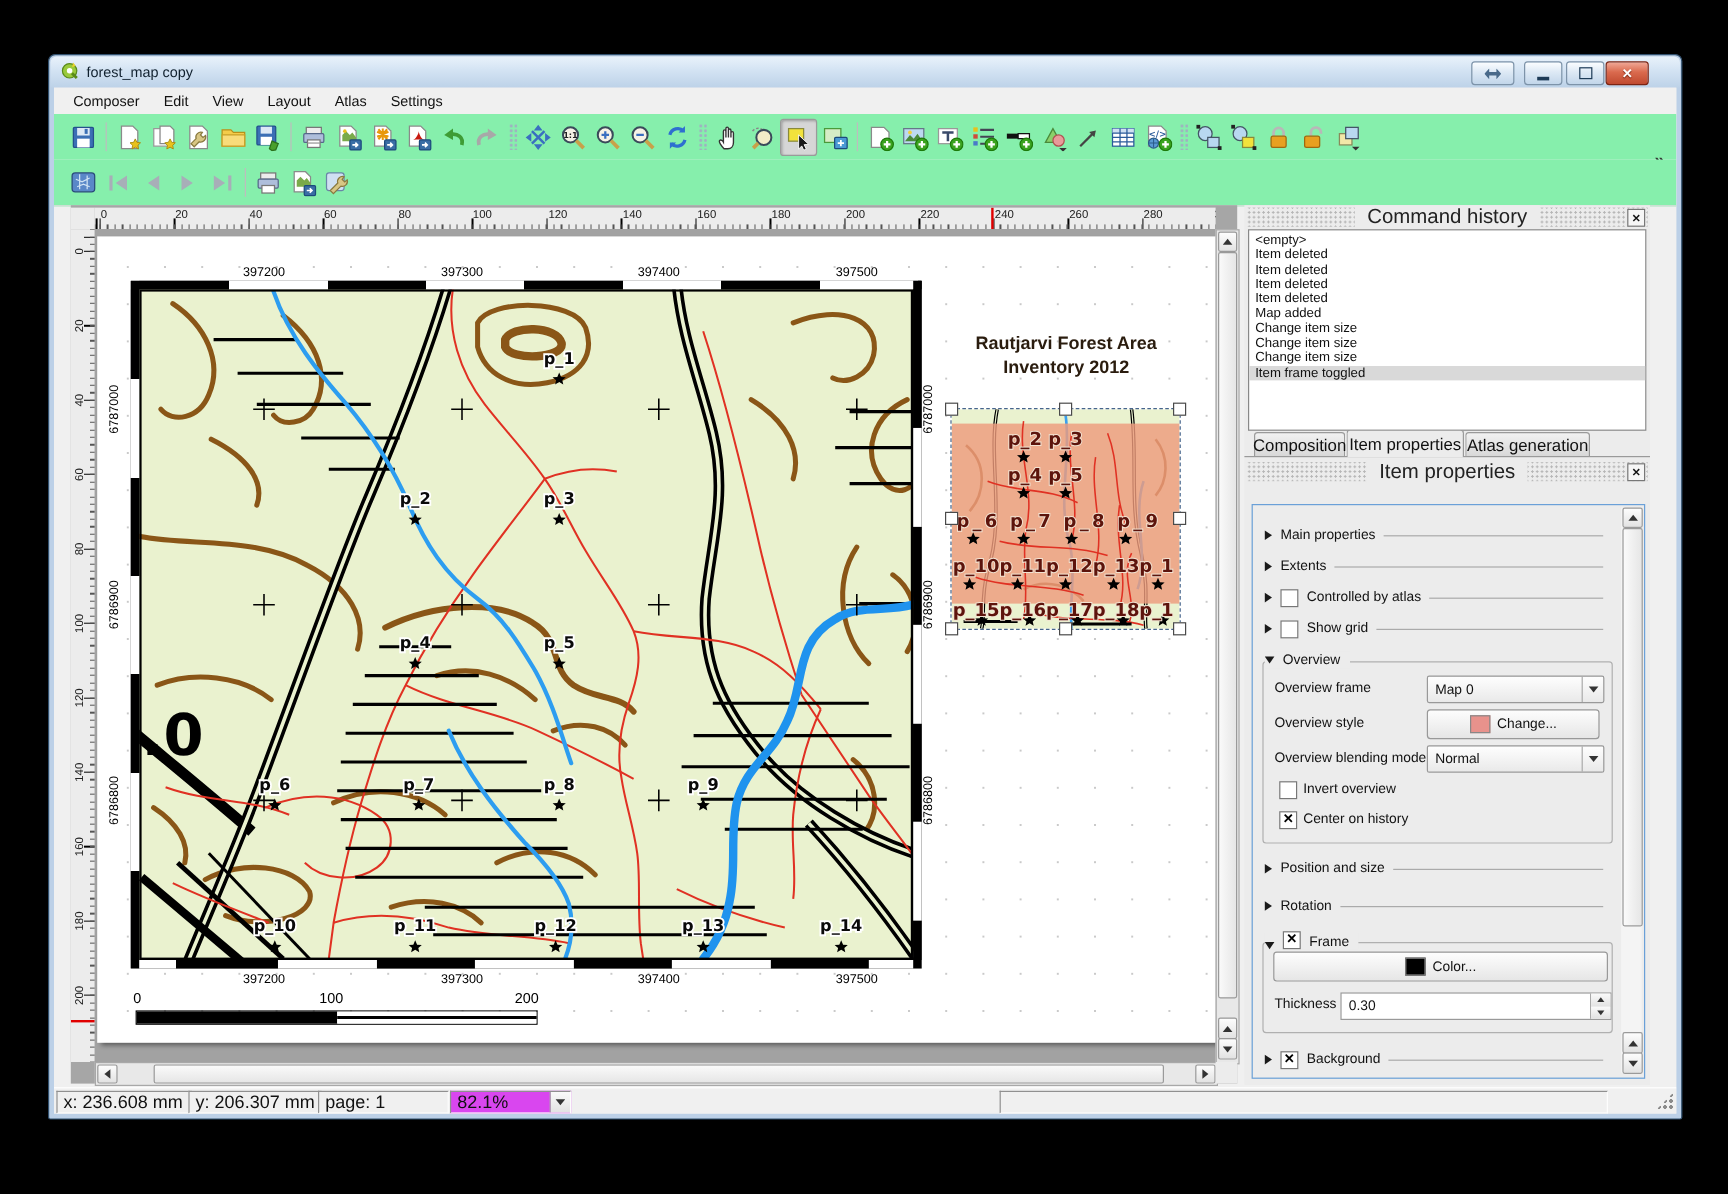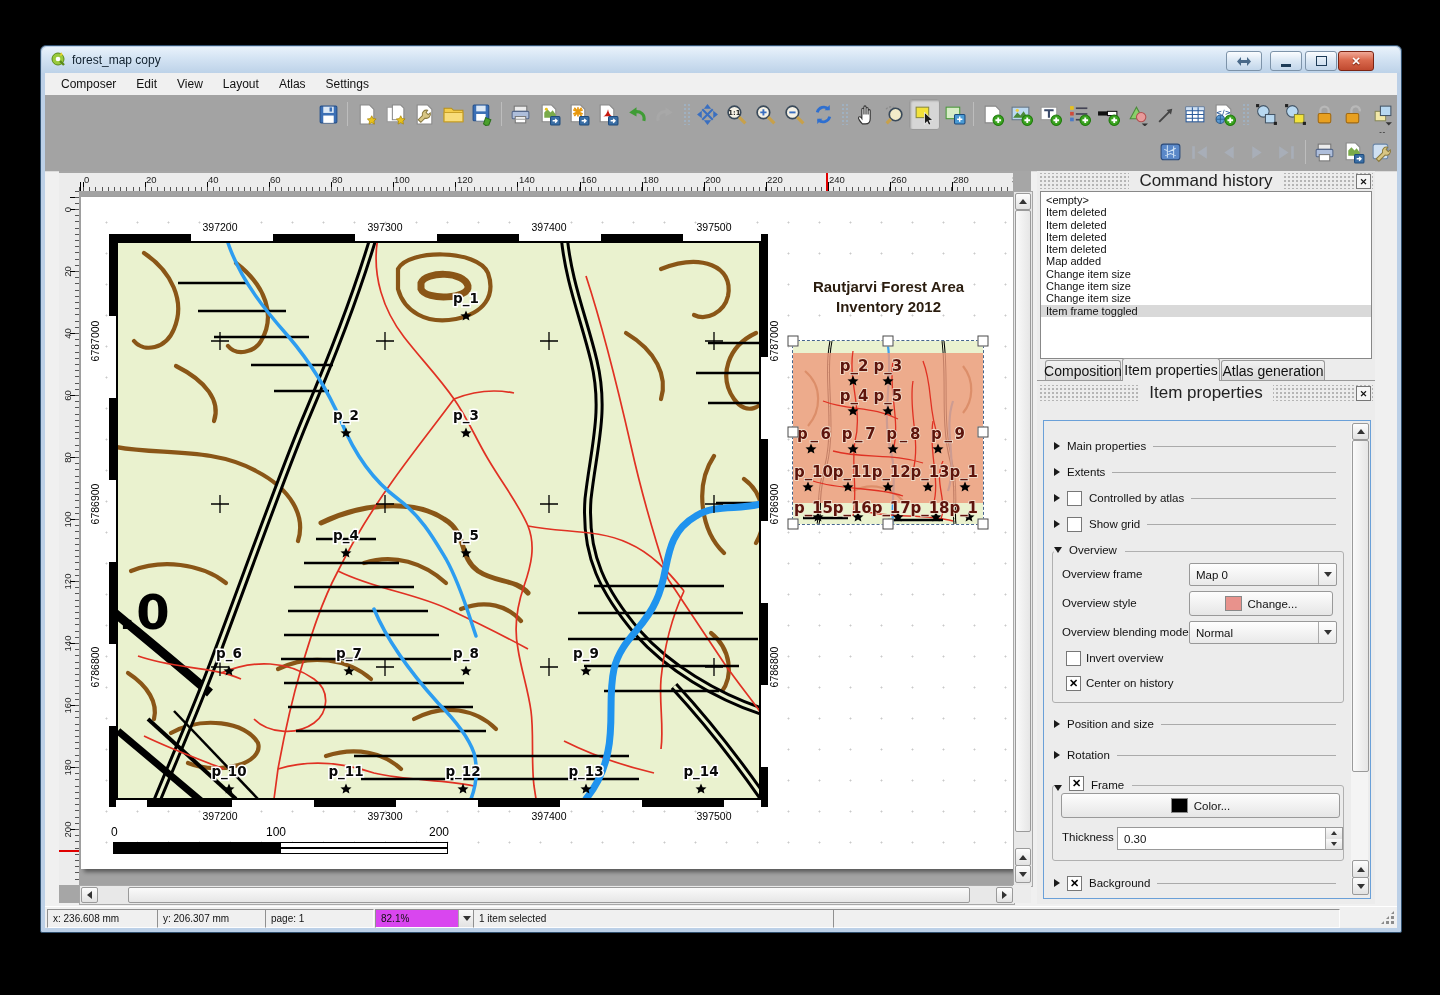--- a/index.html
+++ b/index.html
@@ -12,21 +12,21 @@
     background:linear-gradient(#e9f2fb,#d3e3f3 45%,#bdd2e8);display:flex;align-items:center;font-size:12px;color:#10202e;}
   #titlebar .appicon{margin:0 6px 0 9px;}
   .wbtn{position:absolute;top:4px;height:18px;border:1px solid #7d93a9;border-radius:3px;
     background:linear-gradient(#fbfdff,#dde9f5 45%,#c2d6ea);display:flex;align-items:center;justify-content:center;}
   .wbtn.close{background:linear-gradient(#f0a896,#da6a4e 45%,#c04a30);border-color:#7c2413;}
   #client{position:absolute;left:4px;top:27px;right:4px;bottom:4px;background:#f0f0f0;overflow:hidden;}
   
   #menubar{position:absolute;left:0;top:0;right:0;height:22px;background:#f0f0f0;border-bottom:1px solid #e0e0e0;
     display:flex;align-items:center;font-size:12px;color:#111;padding-left:6px;}
   #menubar span{padding:2px 10px;}
-  .toolbar{position:absolute;left:0;right:0;display:flex;align-items:center;background:#a3a3a3;justify-content:flex-end;}
+  .toolbar{position:absolute;left:0;right:0;display:flex;align-items:center;background:#86efac;}
   #tb1{top:22px;height:38px;padding-left:10px;}
   #tb2{top:60px;height:38px;padding-left:10px;border-bottom:1px solid #dcdcdc;}
   .ti{width:29px;height:29px;display:inline-flex;align-items:center;justify-content:center;border-radius:3px;flex:0 0 auto;}
   .ti.pressed{background:#d6d6d6;border:1px solid #9a9a9a;box-shadow:inset 1px 1px 2px rgba(0,0,0,.25);}
   .sep{width:1px;height:24px;background:#bdbdbd;margin:0 4px;flex:0 0 auto;}
   .hdl{width:7px;height:22px;margin:0 3px;flex:0 0 auto;
     background-image:radial-gradient(#9fb0c0 1px,transparent 1.4px);background-size:4px 4px;}
   #tb-more{position:absolute;right:10px;top:30px;font-size:15px;color:#333;font-weight:bold;}
   
   #canvas-area{position:absolute;left:14px;top:98px;width:972px;height:732px;background:#a6a6a6;}
@@ -104,21 +104,21 @@
   .combo{position:absolute;height:21px;background:linear-gradient(#fefefe,#e9e9e9);border:1px solid #999;border-radius:2px;
     display:flex;align-items:center;padding-left:6px;font-size:11.5px;}
   .combo .dd{margin-left:auto;width:17px;align-self:stretch;border-left:1px solid #aaa;display:flex;align-items:center;justify-content:center;}
   .pbtn{position:absolute;background:linear-gradient(#fdfdfd,#e6e6e6);border:1px solid #999;border-radius:3px;
     display:flex;align-items:center;justify-content:center;gap:6px;font-size:11.5px;}
   .swatch{width:15px;height:13px;border:1px solid #888;}
   .spin{position:absolute;height:21px;background:#fff;border:1px solid #999;display:flex;align-items:center;padding-left:6px;font-size:11.5px;}
   .spin .btns{margin-left:auto;width:16px;align-self:stretch;border-left:1px solid #aaa;display:flex;flex-direction:column;}
   .spin .btns div{flex:1;display:flex;align-items:center;justify-content:center;background:linear-gradient(#fafafa,#e2e2e2);}
   
-  #statusbar{position:absolute;left:0;right:0;top:833px;height:22px;background:#f0f0f0;border-top:1px solid #fff;font-size:10px;color:#111;}
+  #statusbar{position:absolute;left:0;right:0;top:833px;height:22px;background:#f0f0f0;border-top:1px solid #fff;font-size:15px;color:#111;}
   .sfield{position:absolute;top:2px;height:17px;border:1px solid;border-color:#909090 #fdfdfd #fdfdfd #909090;
     display:flex;align-items:center;padding-left:5px;background:#f0f0f0;}
   #zoombox{background:#d946ef;}
   #zoombox .dd{margin-left:auto;width:16px;align-self:stretch;border-left:1px solid #aaa;display:flex;align-items:center;justify-content:center;background:linear-gradient(#fafafa,#e2e2e2);}
   #grip{position:absolute;right:2px;top:3px;width:15px;height:15px;
     background-image:radial-gradient(#8a8a8a 1.4px,transparent 1.8px);background-size:5px 5px;
     clip-path:polygon(100% 0,100% 100%,0 100%);}
   
   .ptlab{font-family:"DejaVu Sans",sans-serif;font-size:13.5px;font-weight:bold;fill:#0a0a0a;stroke:#fff;stroke-width:3px;paint-order:stroke;text-anchor:middle;}
   .ovlab{font-family:"DejaVu Sans",sans-serif;font-weight:bold;fill:#5d140c;stroke:#f2e3d3;stroke-width:1.6px;paint-order:stroke;text-anchor:middle;}
@@ -921,20 +921,17 @@
         </div>
       <div class="sfield" style="left:220px;width:102px;">
           <span>page: 1</span>
         </div>
       <div class="sfield" id="zoombox" style="left:330px;width:94px;">
         <span>82.1%</span>
         <span class="dd">
             <span class="tri-d"></span>
           </span>
       </div>
-      <div class="sfield" style="left:428px;width:356px;">
-          <span>1 item selected</span>
-        </div>
       <div class="sfield" style="left:788px;width:500px;"></div>
       <div id="grip"></div>
     </div>
   </div>
 </div>
 
 </body></html>

